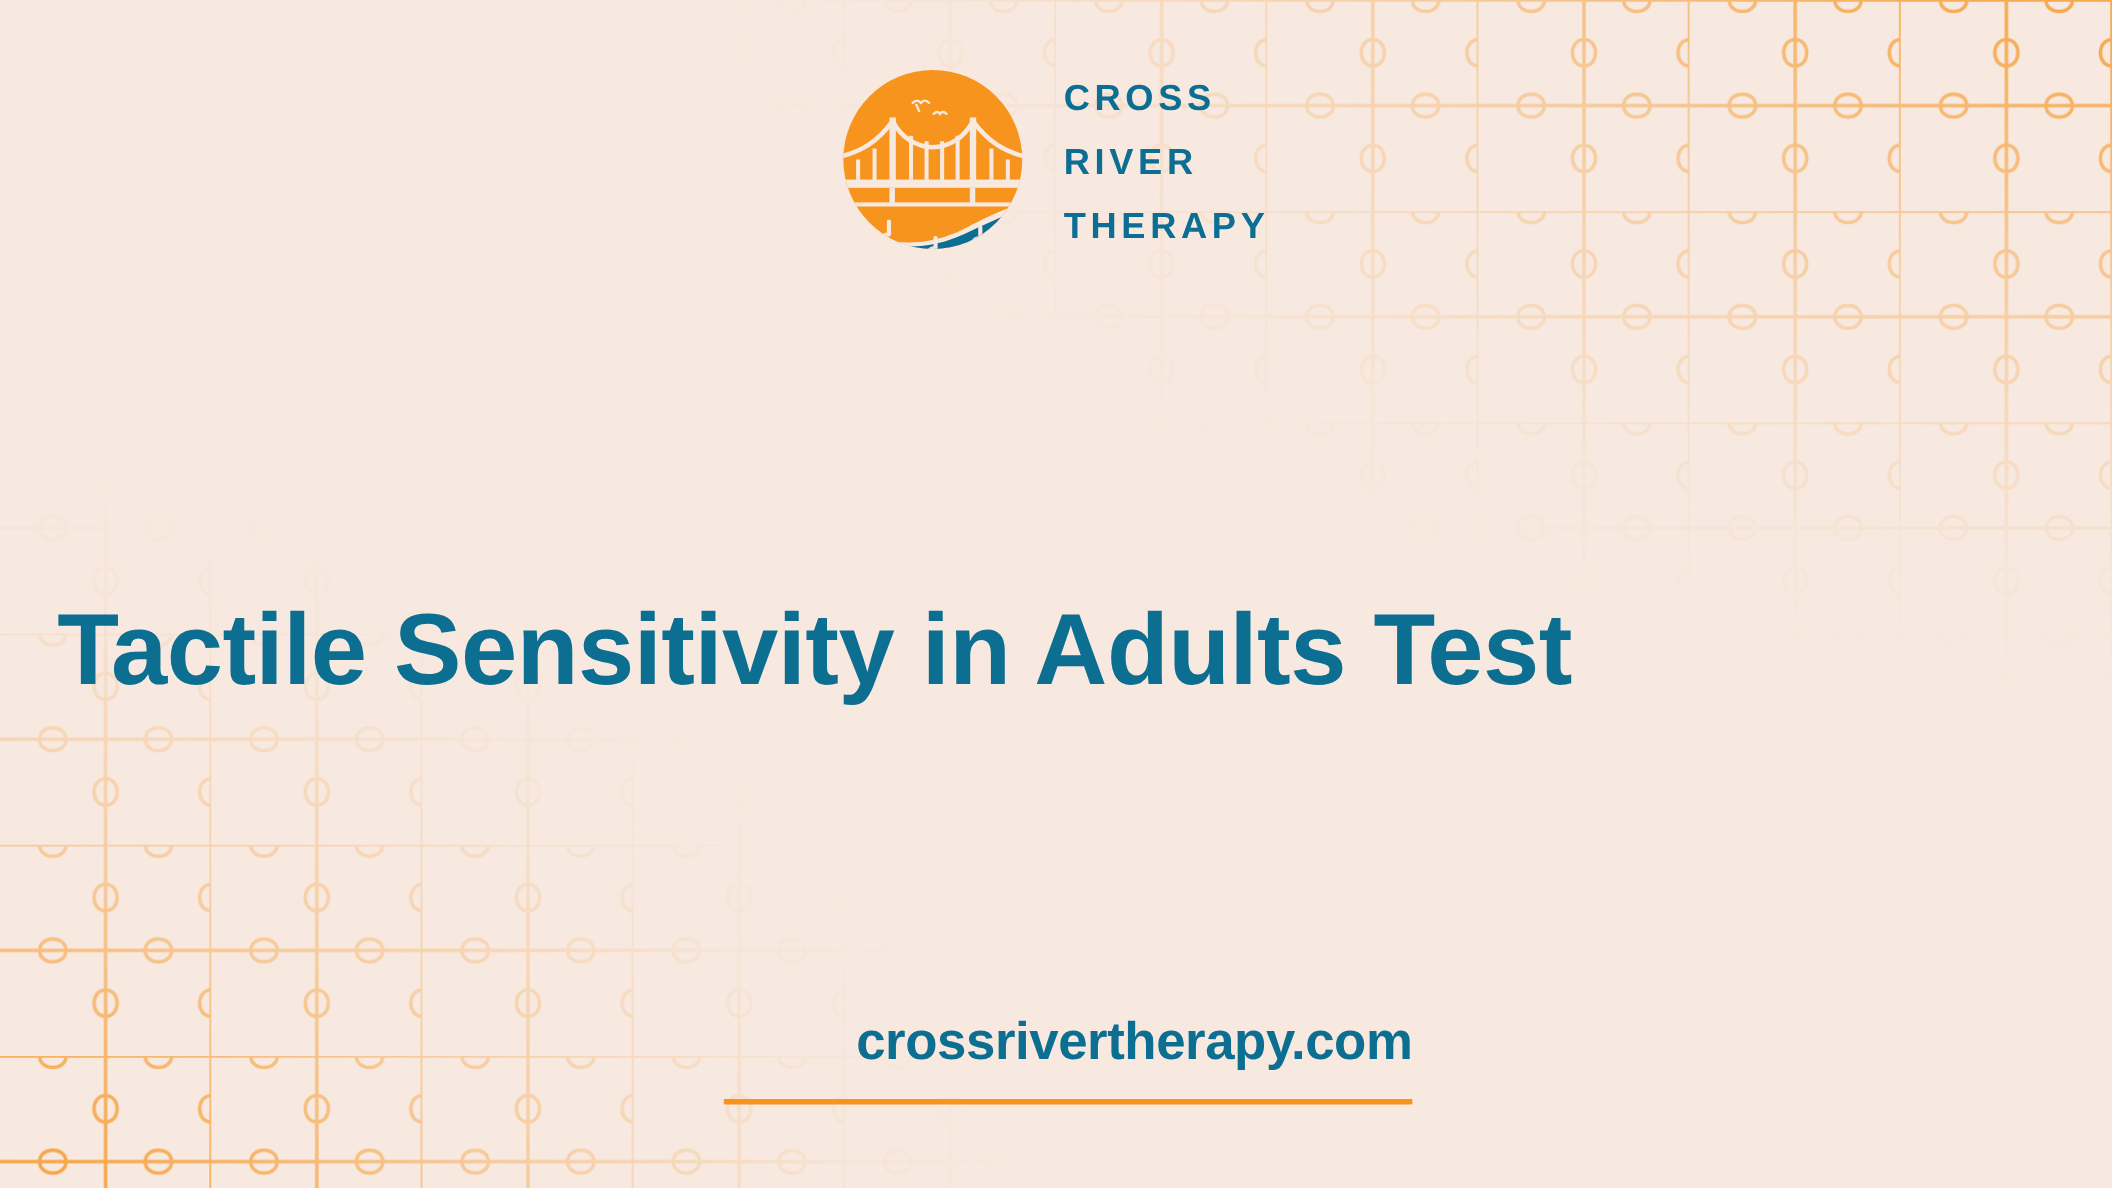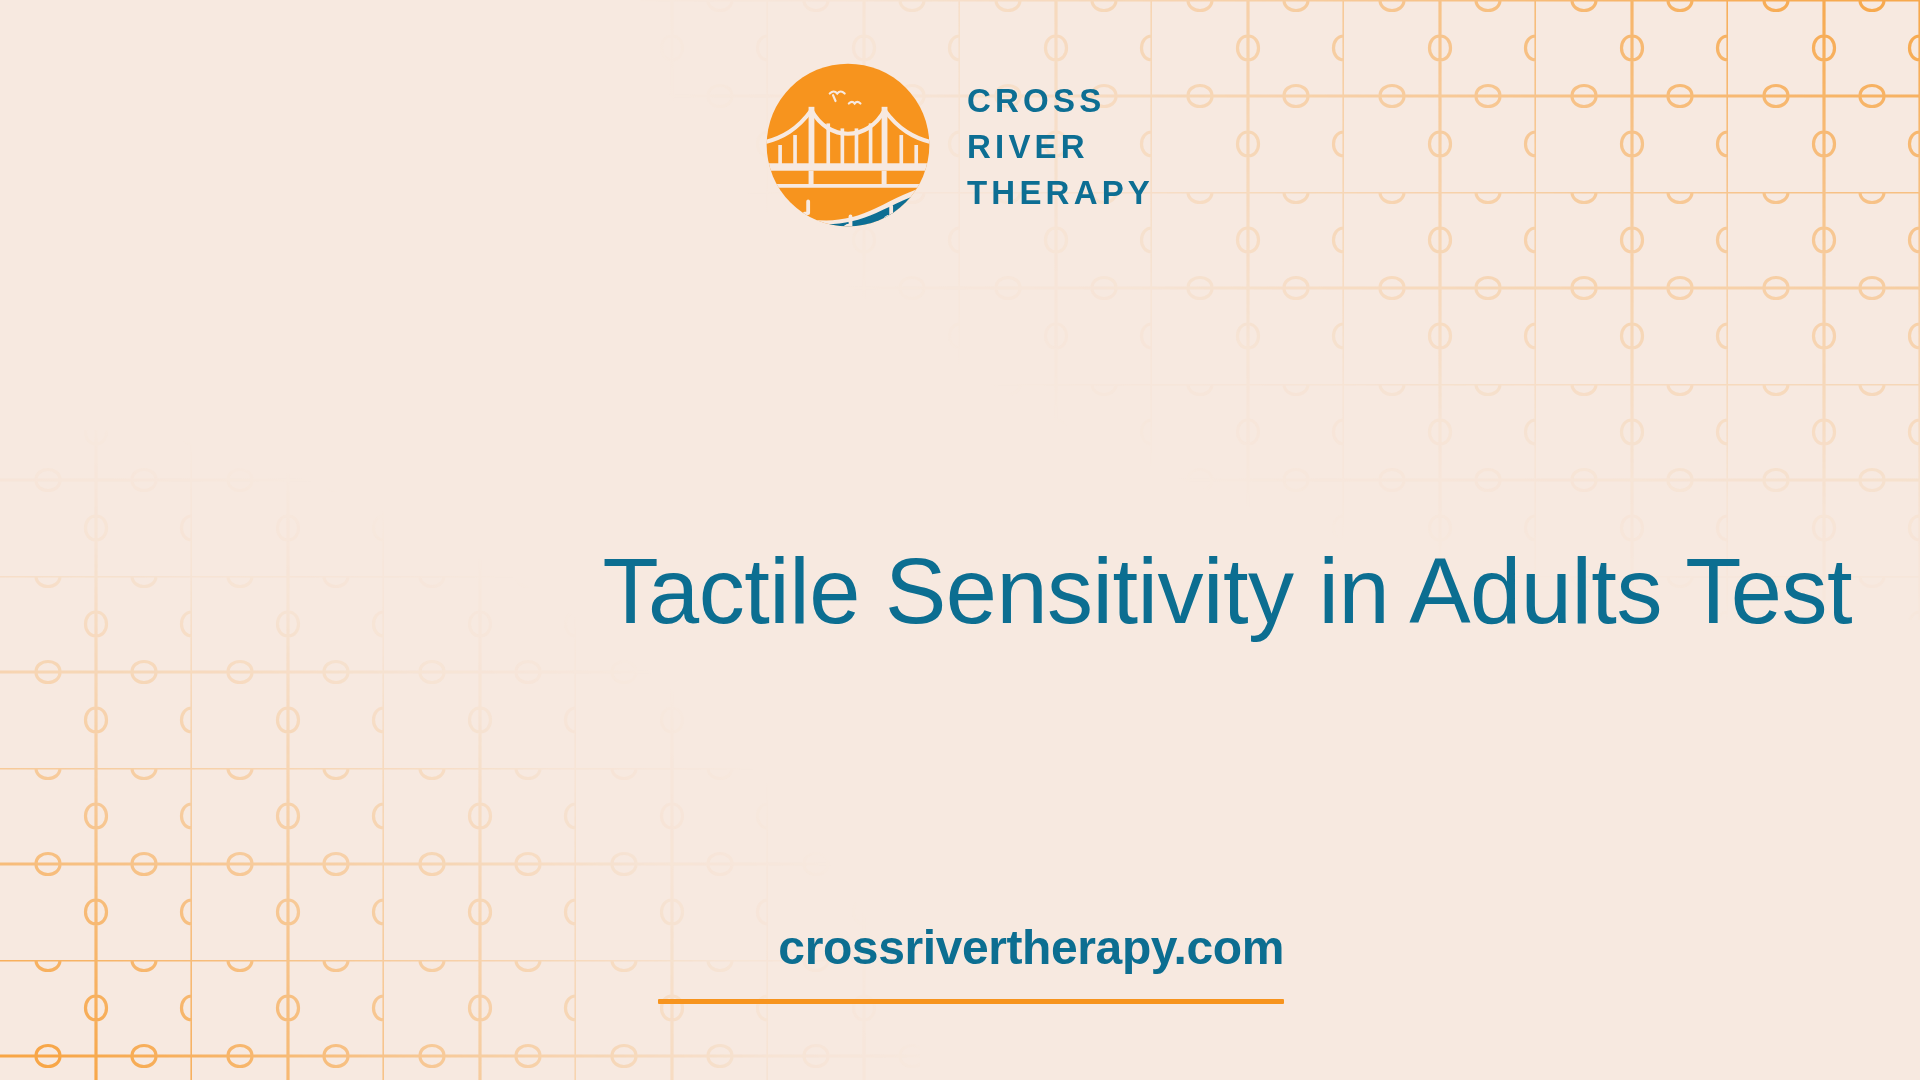--- a/index.html
+++ b/index.html
@@ -44,45 +44,45 @@
     width: 166px;
     height: 166px;
     flex: 0 0 166px;
   }
   #logo-mark svg { display: block; width: 166px; height: 166px; }
 
   #logo-wordmark {
     display: flex;
     flex-direction: column;
     justify-content: flex-start;
-    gap: 4px;
+    gap: 16px;
     padding-top: 4px;
   }
   #logo-wordmark .wm-line {
     color: #0D6E93;
     font-size: 33px;
     font-weight: 700;
     letter-spacing: 4.2px;
     line-height: 1.28;
     white-space: nowrap;
   }
 
   
   #headline {
     position: absolute;
     left: 0;
     right: 0;
     top: 478px;
-    text-align: right;
+    text-align: left;
     color: #0C6E91;
     font-size: 92px;
-    font-weight: 400;
+    font-weight: 700;
     letter-spacing: -0.5px;
     line-height: 1.12;
-    padding: 0 68px;
+    padding: 0 52px;
     box-sizing: border-box;
   }
 
   
   #footer-url-wrap {
     position: absolute;
     left: 658px;
     top: 922px;
     width: 626px;
   }

